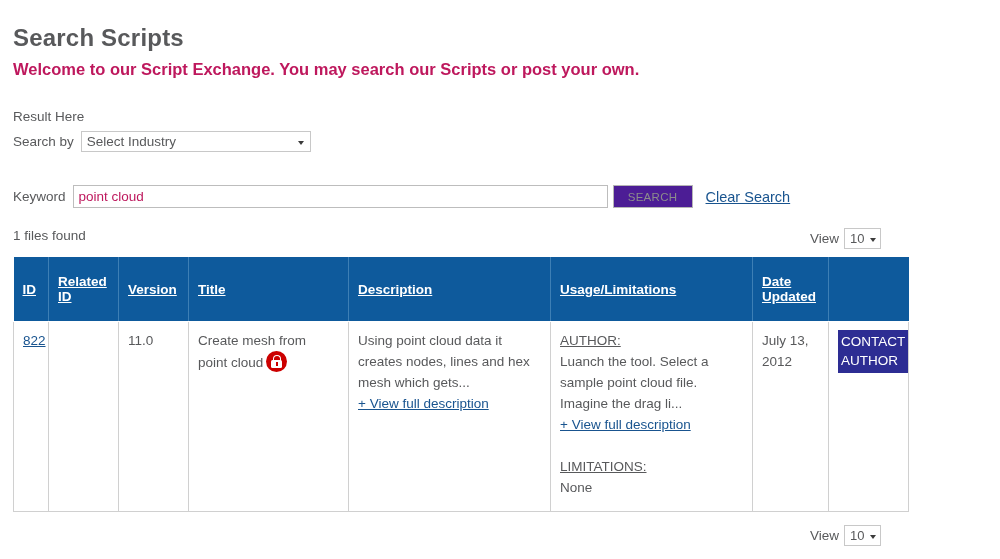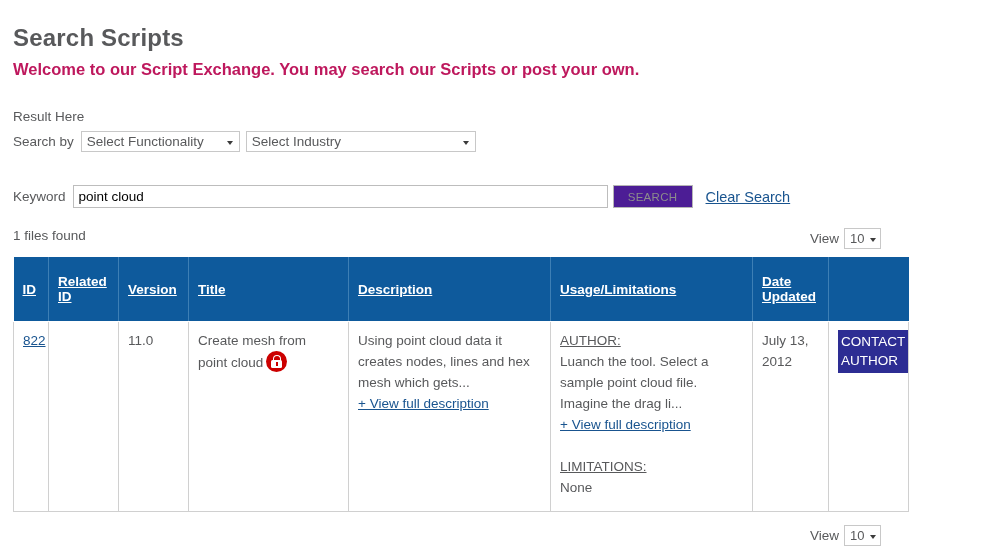--- a/index.html
+++ b/index.html
@@ -97,21 +97,21 @@
     margin-right: 7px;
   }
   .keyword-input {
     box-sizing: border-box;
     width: 535px;
     height: 23px;
     border: 1px solid #bdbdbd;
     background: #ffffff;
     font-family: "Liberation Sans", sans-serif;
     font-size: 13.5px;
-    color: #000000;
+    color: #be185d;
     padding: 4px 5px;
     outline: none;
   }
   .search-btn {
     box-sizing: border-box;
     margin-left: 5px;
     height: 23px;
     min-width: 80px;
     padding: 0 12px;
     background: #4c1d95;
@@ -298,24 +298,20 @@
 
   <div class="page-title">Search Scripts</div>
   <div class="page-subtitle">Welcome to our Script Exchange. You may search our Scripts or post your own.</div>
 
   <div class="result-here">Result Here</div>
 
   <div class="searchby-row">
     <span class="searchby-label">Search by</span>
 
 
-    <div class="sel sel-functionality">
-      <span>Select Functionality</span>
-      <span class="caret"></span>
-    </div>
 
     <div class="sel sel-industry">
       <span>Select Industry</span>
       <span class="caret"></span>
     </div>
   </div>
 
   <div class="keyword-row">
     <span class="keyword-label">Keyword</span>
     <input class="keyword-input" type="text" value="point cloud" style="">

